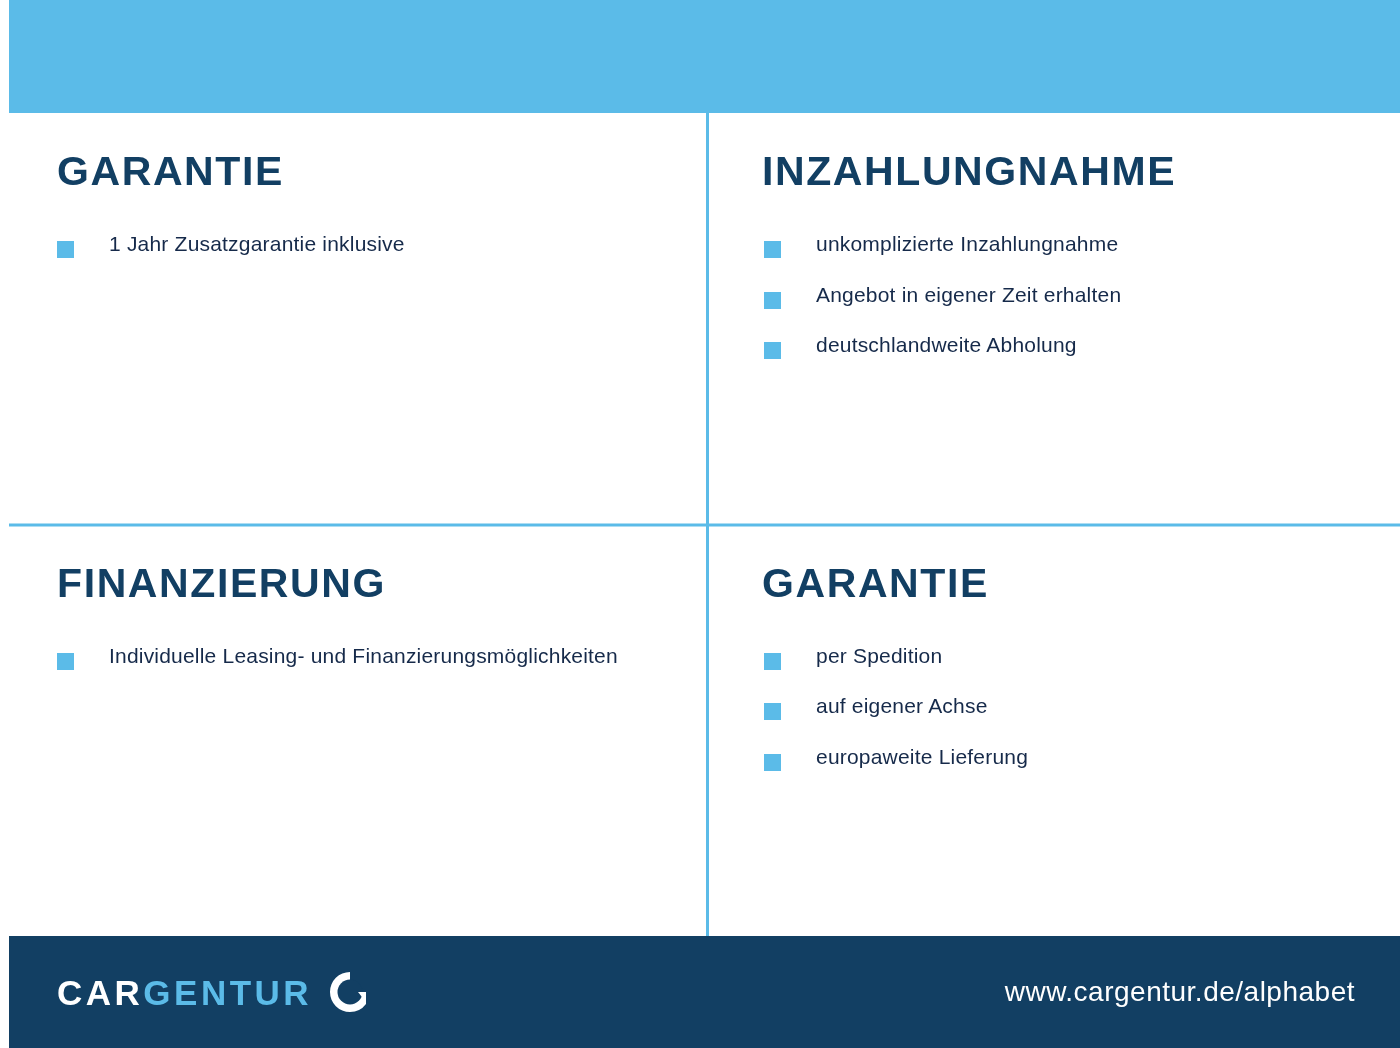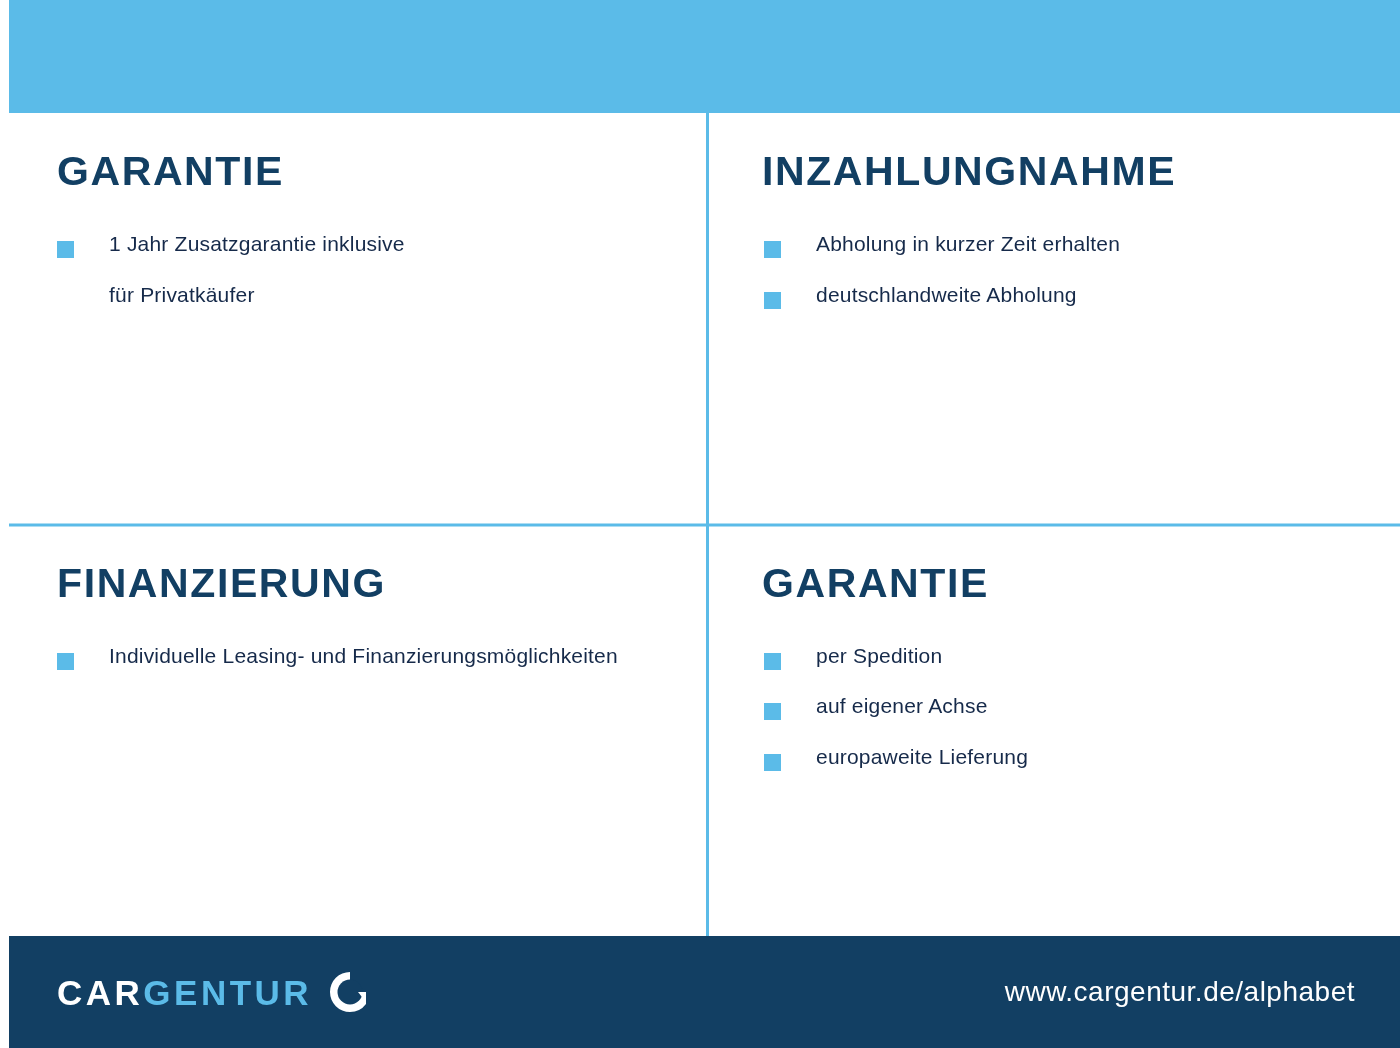--- a/index.html
+++ b/index.html
@@ -149,35 +149,33 @@
     <div class="v-divider"></div>
     <div class="h-divider"></div>
 
     <div class="cell cell-garantie">
       <h2 class="cell-title">GARANTIE</h2>
       <ul class="bullets">
         <li>
           <span class="marker"></span>
           <span>1 Jahr Zusatzgarantie inklusive</span>
         </li>
-        <li style="padding-left:52px;">
-          <span>für Privatkäufer</span>
-        </li>
       </ul>
     </div>
 
     <div class="cell right cell-inzahlungnahme">
       <h2 class="cell-title">INZAHLUNGNAHME</h2>
       <ul class="bullets">
         <li>
           <span class="marker"></span>
-        </li>
-        <li>
-          <span class="marker"></span>
-          <span>Abholung in kurzer Zeit erhalten</span>
+          <span>unkomplizierte Inzahlungnahme</span>
+        </li>
+        <li>
+          <span class="marker"></span>
+          <span>Angebot in eigener Zeit erhalten</span>
         </li>
         <li>
           <span class="marker"></span>
           <span>deutschlandweite Abholung</span>
         </li>
       </ul>
     </div>
 
     <div class="cell cell-finanzierung">
       <h2 class="cell-title">FINANZIERUNG</h2>

